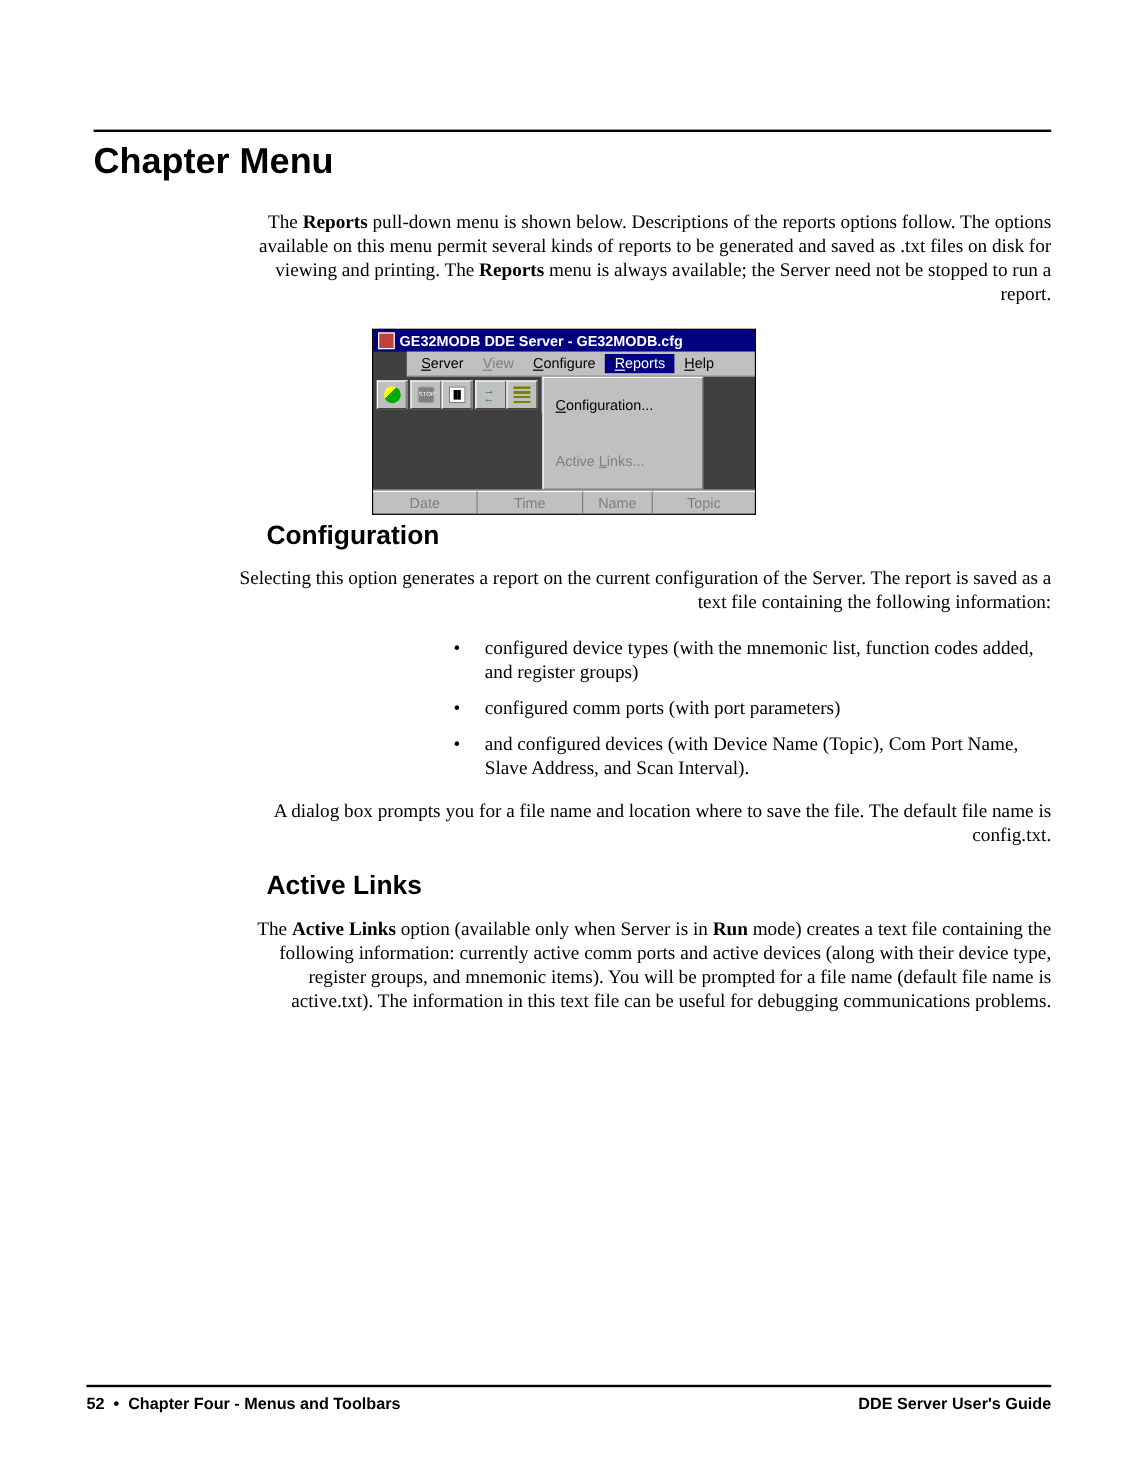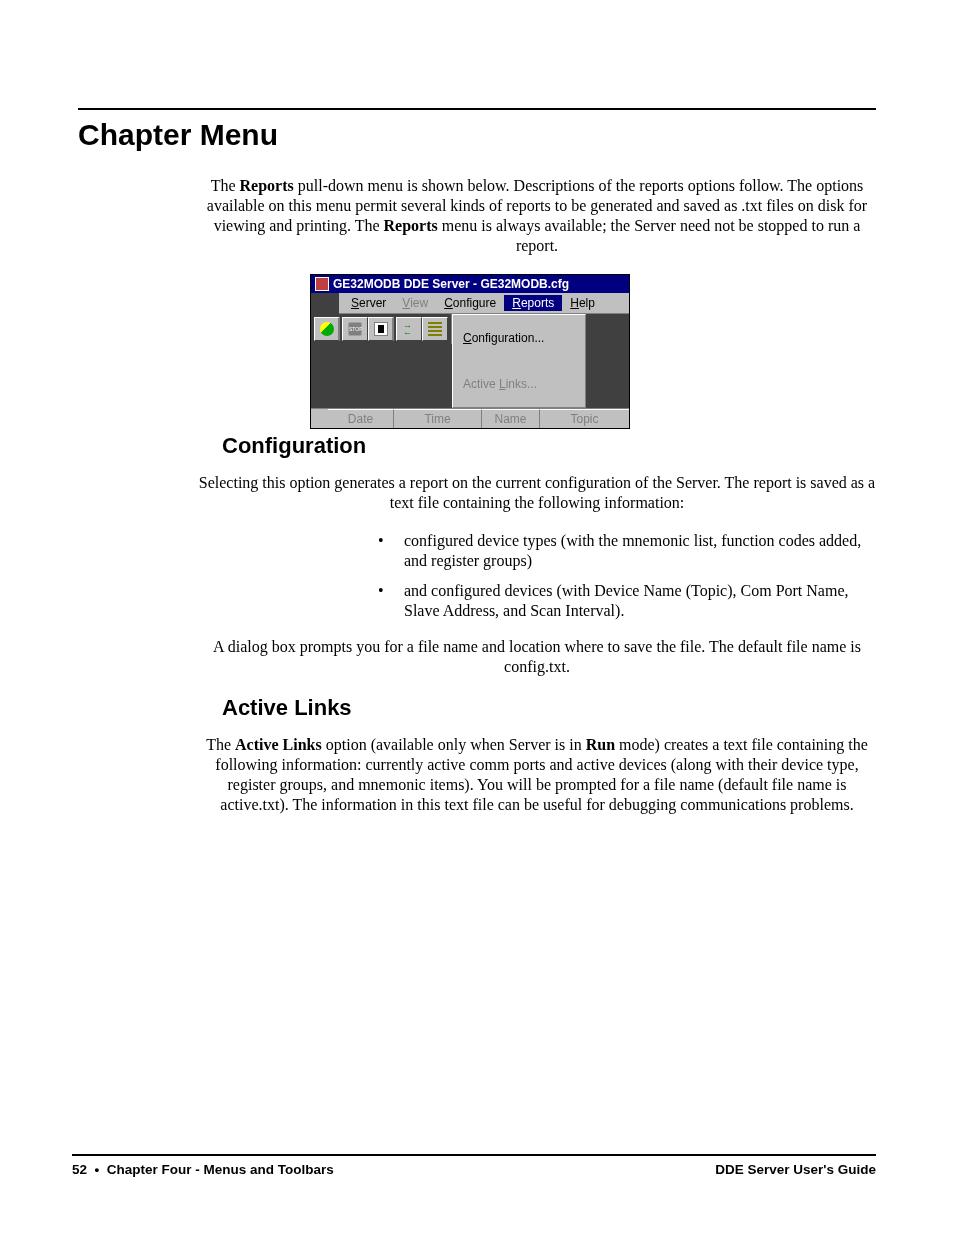--- a/index.html
+++ b/index.html
@@ -22,21 +22,21 @@
     font-family: Arial, Helvetica, sans-serif;
     font-weight: bold;
     font-size: 30px;
     margin-bottom: 24px;
   }
   .body-block {
     margin-left: 120px;
     font-size: 16px;
     line-height: 1.25;
     margin-bottom: 18px;
-    text-align: center;
+    text-align: right;
   }
   h2 {
     font-family: Arial, Helvetica, sans-serif;
     font-weight: bold;
     font-size: 22px;
     margin-left: 144px;
     margin-bottom: 14px;
   }
   ul.bullets {
     margin-left: 292px;
@@ -180,21 +180,21 @@
   }
   .status-cell {
     flex: 0 0 auto;
     padding: 2px 10px;
     color: #808080;
     font-size: 12px;
     border-right: 1px solid #808080;
     border-top: 1px solid #fff;
     text-align: center;
   }
-  .status-cell:first-child { width: 66px; margin-left: 17px; }
+  .status-cell:first-child { width: 87px; }
   .status-cell:nth-child(2) { width: 88px; }
   .status-cell:nth-child(3) { width: 58px; }
   .status-cell:nth-child(4) { border-right: none; flex:1; }
   strong, b { font-weight: bold; }
 </style>
 </head>
 <body>
 
 <div class="page">
   <div class="rule-top"></div>
@@ -244,20 +244,21 @@
       <div class="status-cell">Time</div>
       <div class="status-cell">Name</div>
       <div class="status-cell">Topic</div>
     </div>
   </div>
 
   <h2>Configuration</h2>
   <p class="body-block">Selecting this option generates a report on the current configuration of the Server. The report is saved as a text file containing the following information:</p>
   <ul class="bullets">
     <li>configured device types (with the mnemonic list, function codes added, and register groups)</li>
+    <li>configured comm ports (with port parameters)</li>
     <li>and configured devices (with Device Name (Topic), Com Port Name, Slave Address, and Scan Interval).</li>
   </ul>
   <p class="body-block">A dialog box prompts you for a file name and location where to save the file. The default file name is config.txt.</p>
 
   <h2>Active Links</h2>
   <p class="body-block">
     <span>The </span><b>Active Links</b><span> option (available only when Server is in </span><b>Run</b><span> mode) creates a text file containing the following information: currently active comm ports and active devices (along with their device type, register groups, and mnemonic items). You will be prompted for a file name (default file name is active.txt). The information in this text file can be useful for debugging communications problems.</span>
   </p>
 </div>
 

